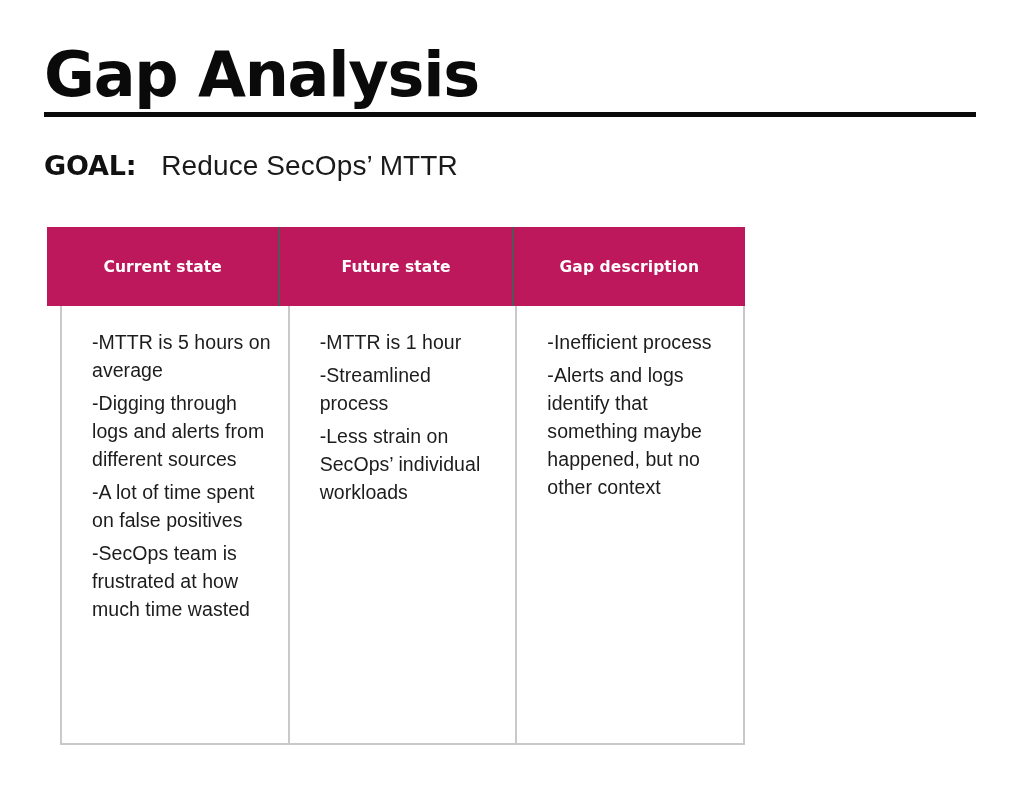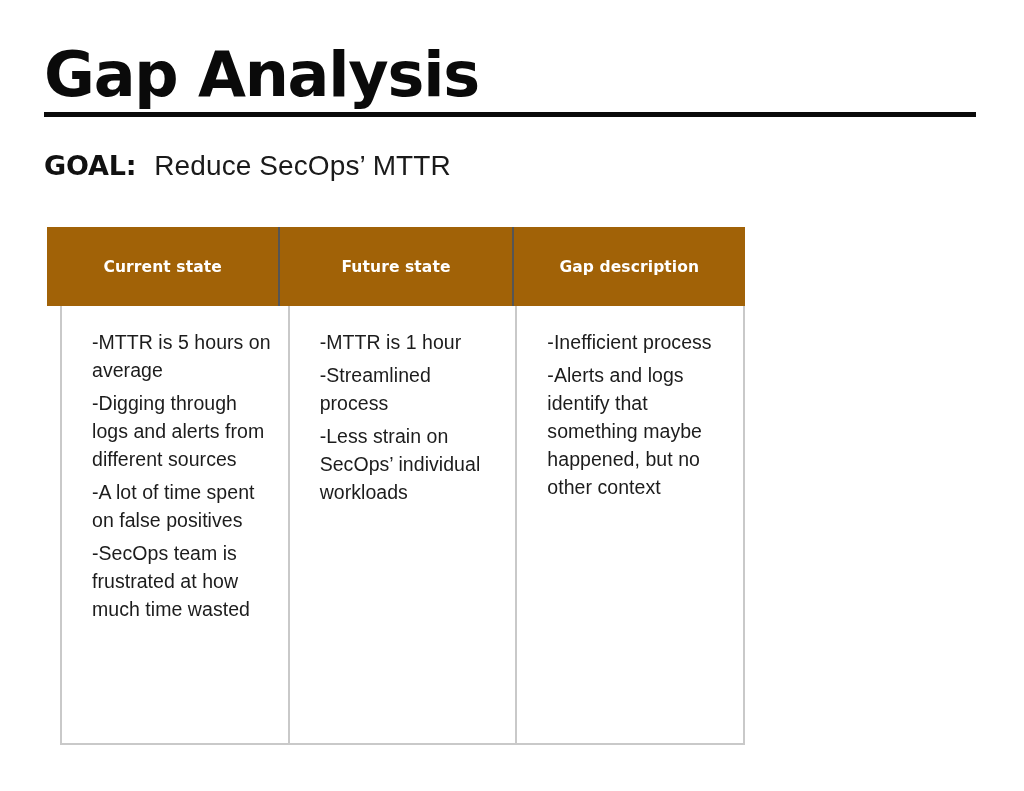--- a/index.html
+++ b/index.html
@@ -57,21 +57,21 @@
   }
   .goal-label {
     font-family: "DejaVu Sans", sans-serif;
     font-weight: 700;
     font-size: 27px;
     line-height: 34px;
     color: #111111;
     letter-spacing: -0.2px;
   }
   .goal-text {
-    margin-left: 18px;
+    margin-left: 25px;
     font-family: "Liberation Sans", sans-serif;
     font-weight: 400;
     font-size: 28px;
     line-height: 34px;
     color: #1a1a1a;
     letter-spacing: 0.1px;
   }
 
   
   .table {
@@ -81,21 +81,22 @@
     width: 698px;
     height: 518px;
     box-sizing: border-box;
     display: flex;
     flex-direction: column;
   }
 
   .thead {
     display: flex;
     height: 79px;
-    background: #a16207;
+    background: #be185d;
+    justify-content: flex-end;
   }
   .th {
     flex: 1 1 0;
     display: flex;
     align-items: center;
     justify-content: center;
     color: #ffffff;
     font-family: "DejaVu Sans", sans-serif;
     font-weight: 700;
     font-size: 15.5px;

